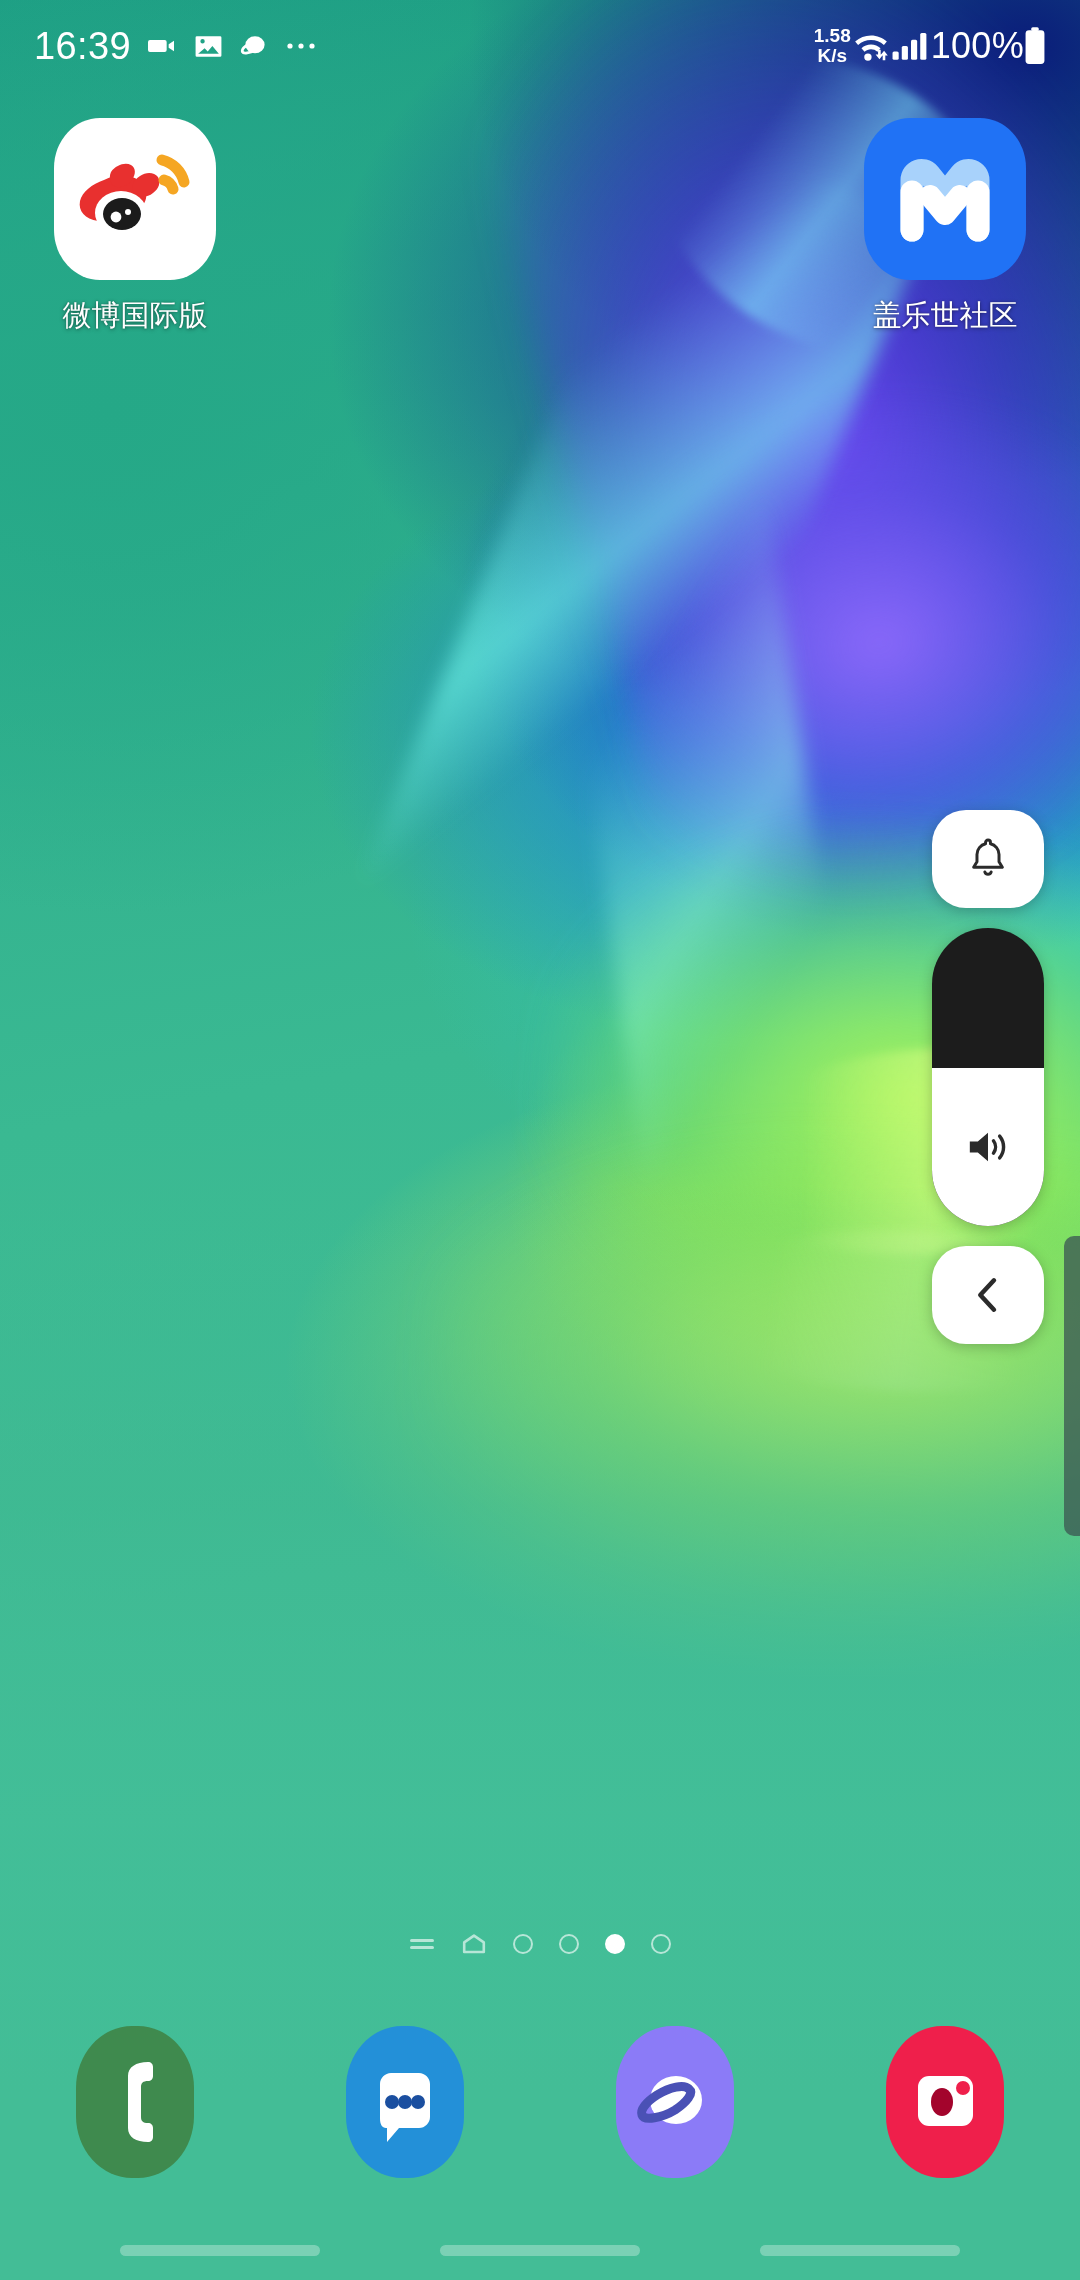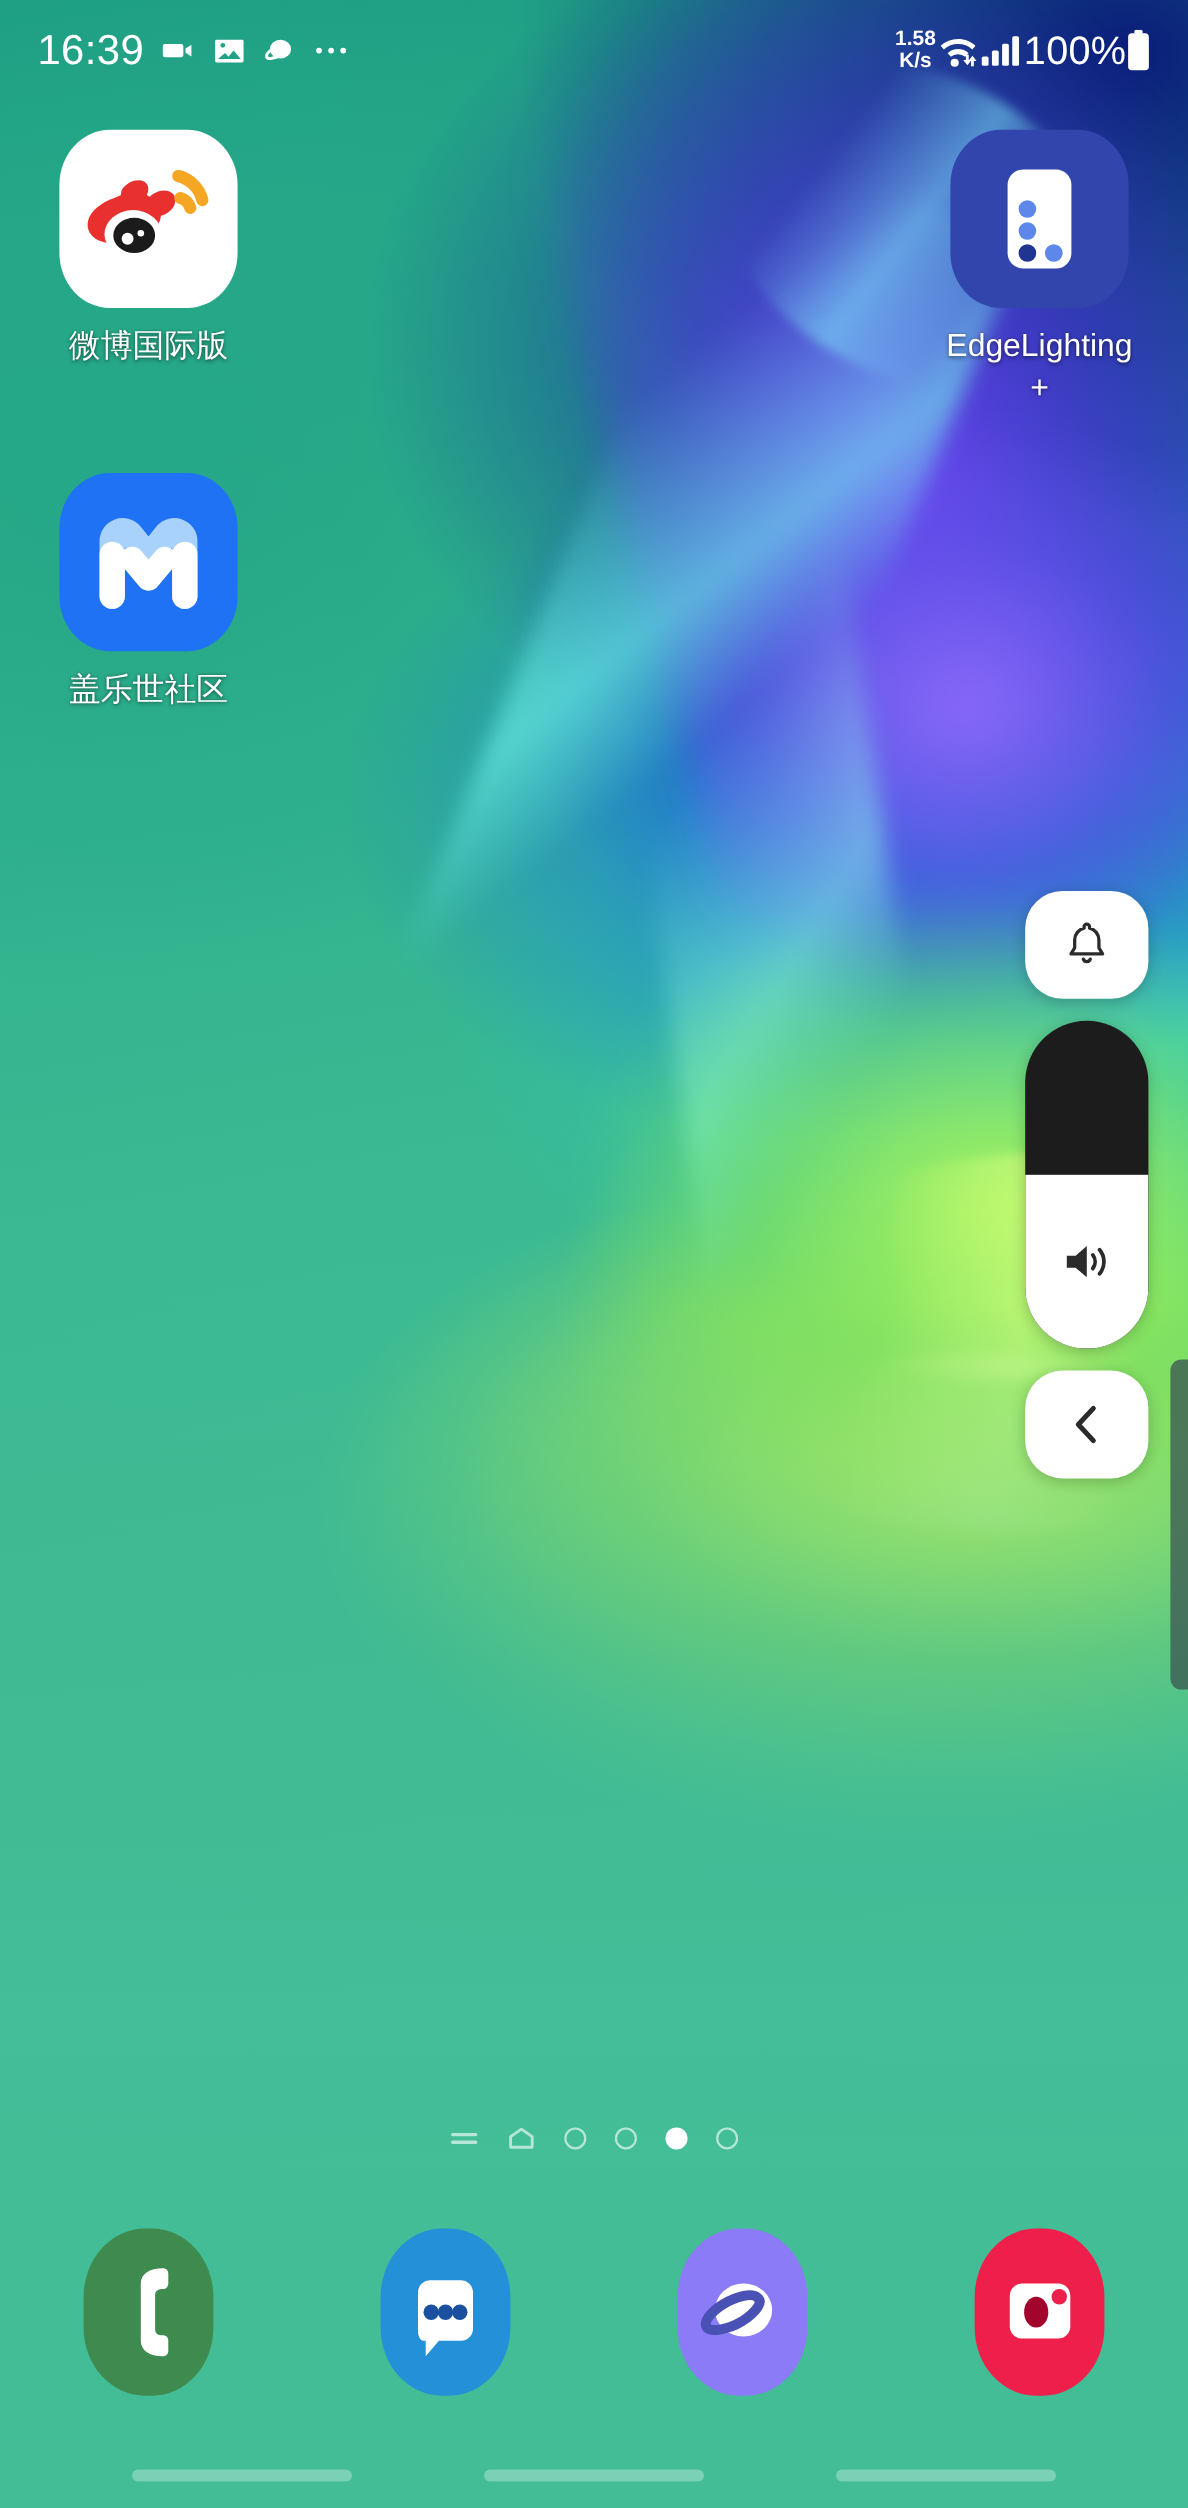--- a/index.html
+++ b/index.html
@@ -78,21 +78,20 @@
   .sb-right { margin-left:auto; display:flex; align-items:center; }
   .sb-speed { font-size:19px; font-weight:700; line-height:20px; text-align:center; }
   .sb-speed span { display:block; }
   .sb-batt-pct { font-size:36px; font-weight:400; letter-spacing:.3px; }
   .ic { display:inline-block; }
 
   
   #app-grid {
     position:absolute; top:118px; left:0; width:1080px; z-index:20;
     display:grid; grid-template-columns:repeat(4,270px);
-    row-gap:58px;
   }
   .app-cell { width:270px; display:flex; flex-direction:column; align-items:center; }
   .app-icon { width:162px; height:162px; position:relative; }
   .squircle { border-radius:46px/50px; }
   .app-label {
     margin-top:16px; color:#fff; font-size:29px; line-height:38px;
     text-align:center; max-width:250px;
     text-shadow:0 1px 4px rgba(0,0,0,.42), 0 0 2px rgba(0,0,0,.3);
     font-weight:400;
   }
@@ -263,35 +262,20 @@
         <path d="M110 62a13 13 0 0 1 9 9" fill="none" stroke="#f5a623" stroke-width="11" stroke-linecap="round"></path>
       </svg>
     </div>
     <div class="app-label">微博国际版</div>
   </div>
 
 
   <div></div>
   <div></div>
 
-  <div class="app-cell">
-    <div class="app-icon squircle ic-edge">
-      <svg width="162" height="162" viewBox="0 0 162 162">
-        <rect x="52" y="36" width="58" height="90" rx="14" fill="#fff"></rect>
-        <circle cx="70" cy="72" r="8" fill="#5d87e8"></circle>
-        <circle cx="70" cy="92" r="8" fill="#5d87e8"></circle>
-        <circle cx="70" cy="112" r="8" fill="#1f3590"></circle>
-        <circle cx="94" cy="112" r="8" fill="#5d87e8"></circle>
-      </svg>
-    </div>
-    <div class="app-label">
-      <span>EdgeLighting</span><br>
-      <span>+</span>
-    </div>
-  </div>
 
   <div class="app-cell">
     <div class="app-icon squircle ic-galaxy">
       <svg width="162" height="162" viewBox="0 0 162 162">
         <path d="M48 112V62c0-9 11-13 17-6l16 20 16-20c6-7 17-3 17 6v50" fill="none" stroke="#a8d2fb" stroke-width="23" stroke-linecap="round" stroke-linejoin="round"></path>
         <path d="M48 112V74" fill="none" stroke="#fff" stroke-width="23" stroke-linecap="round"></path>
         <path d="M114 112V74" fill="none" stroke="#fff" stroke-width="23" stroke-linecap="round"></path>
         <path d="M66 78l15 18 15-18" fill="none" stroke="#fff" stroke-width="22" stroke-linecap="round" stroke-linejoin="round"></path>
       </svg>
     </div>

